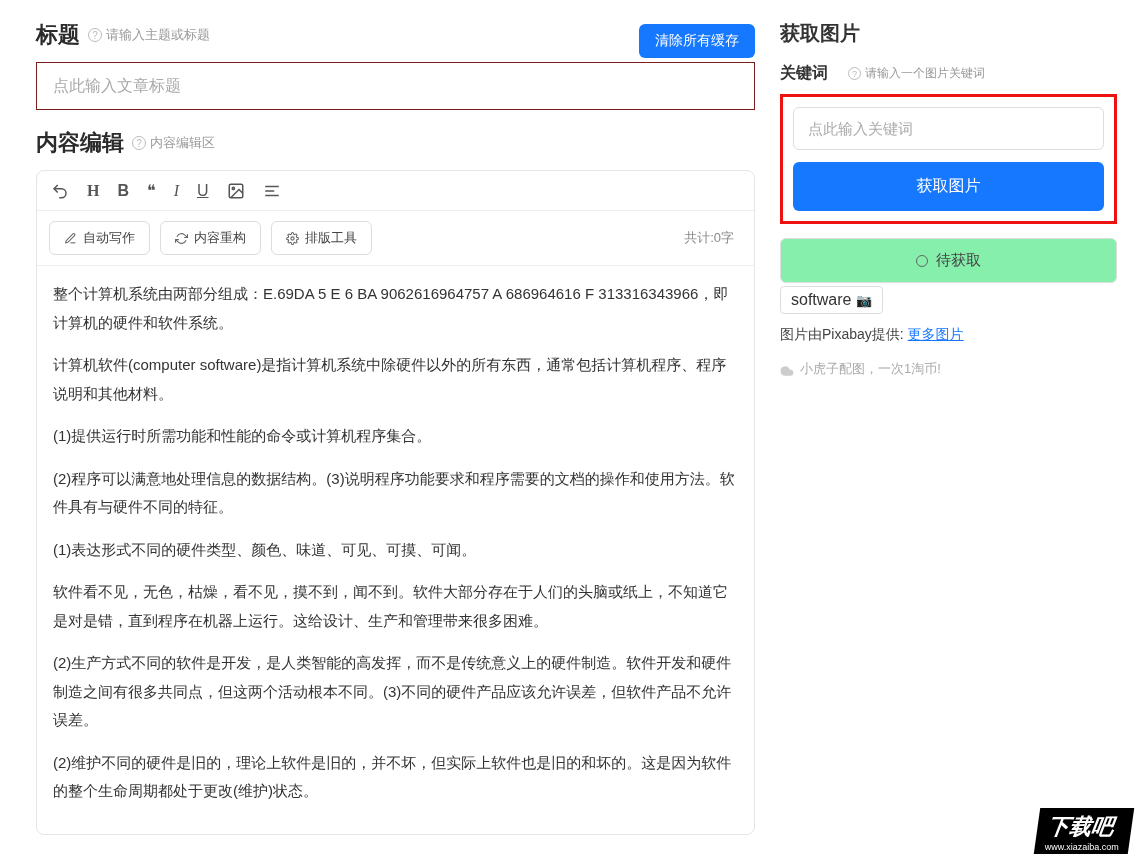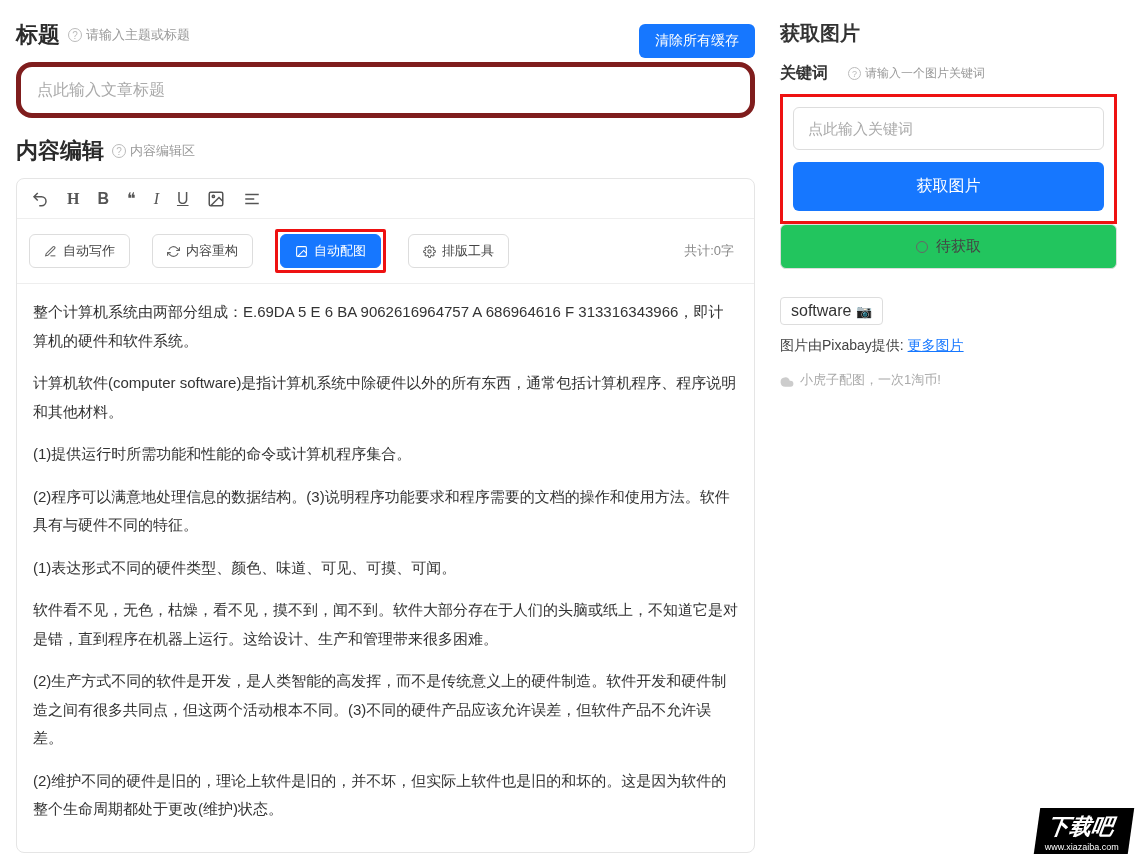--- a/index.html
+++ b/index.html
@@ -6,87 +6,87 @@
 body {
   font-family: -apple-system, BlinkMacSystemFont, "Segoe UI", "PingFang SC", "Microsoft YaHei", sans-serif;
   background: #fff;
   color: #333;
   width: 1137px;
   height: 860px;
   overflow: hidden;
   position: relative;
 }
 .container { display: flex; height: 100%; }
-.main-col { flex: 0 0 770px; padding: 20px 15px 0 16px; }
+.main-col { flex: 0 0 770px; padding: 20px 15px 0 36px; }
 .side-col { flex: 1; padding: 20px 20px 0 10px; }
 
 .section-header { display: flex; align-items: center; margin-bottom: 12px; }
 .section-title { font-size: 22px; font-weight: 700; color: #2b2b2b; margin-right: 8px; }
 .section-hint { font-size: 13px; color: #999; display: flex; align-items: center; gap: 4px; }
 .section-hint .q-icon { display:inline-flex; width:14px; height:14px; border:1px solid #bbb; border-radius:50%; align-items:center; justify-content:center; font-size:10px; color:#bbb; }
 
 .title-row { display:flex; align-items:center; justify-content: space-between; }
 .clear-btn {
   background:#1677ff; color:#ffffff; border:none; border-radius:6px;
   padding:8px 16px; font-size:14px; cursor:pointer;text-align:center;
 }
 
 .title-input {
-  width:100%; border:5px solid #7f1d1d; border-radius:16px;
+  width:100%; border:1px solid #7f1d1d; border-radius:0;
   padding:14px 16px; font-size:16px; color:#666; margin-bottom:18px;
 }
 .title-input::placeholder { color:#aaa; }
 
 .editor-box { border:1px solid #e5e5e5; border-radius:8px; }
 .toolbar-row1 {
   display:flex; align-items:center; gap:18px; padding:10px 14px;
   border-bottom:1px solid #eee; color:#555;
 }
 .toolbar-row1 span { cursor:pointer; font-size:16px; }
 .tb-h { font-weight:700; font-family: Georgia, serif; }
 .tb-b { font-weight:900; }
 .tb-quote { font-size:18px; }
 .tb-i { font-style:italic; font-family: Georgia, serif; }
 .tb-u { text-decoration: underline; }
 
 .toolbar-row2 {
-  display:flex; align-items:center; gap:22px; padding:10px 12px;
+  display:flex; align-items:center; gap:10px; padding:10px 12px;
   border-bottom:1px solid #eee;
 }
 .pill-btn {
   border:1px solid #ddd; border-radius:6px; background:#fff;
   padding:7px 14px; font-size:13px; color:#444; display:flex; align-items:center; gap:6px; cursor:pointer;
 }
 .pill-btn.primary { background:#1677ff; border-color:#1677ff; color:#fff; }
 .red-box { border:3px solid #e11; border-radius:2px; padding:2px; }
 .word-count { margin-left:auto; font-size:13px; color:#888; padding-right:8px; }
 
 .editor-content { padding:14px 16px; font-size:15px; line-height:1.9; color:#333; }
 .editor-content p { margin-bottom:14px; }
 
 .side-title { font-size:20px; font-weight:700; margin-bottom:16px; }
 .kw-header { display:flex; align-items:center; gap:20px; margin-bottom:10px; }
 .kw-label { font-size:16px; font-weight:700; }
 .kw-hint { font-size:12px; color:#999; display:flex; align-items:center; gap:4px; }
 .kw-hint .q-icon { display:inline-flex; width:13px; height:13px; border:1px solid #bbb; border-radius:50%; align-items:center; justify-content:center; font-size:9px; color:#bbb; }
 
-.red-frame { border:3px solid #e11; padding:10px; }
+.red-frame { border:3px solid #e11; padding:10px; margin-bottom:14px; }
 .kw-input {
   width:100%; border:1px solid #ddd; border-radius:6px; padding:12px 14px;
   font-size:15px; color:#666; margin-bottom:12px;
 }
 .kw-input::placeholder { color:#aaa; }
 .fetch-btn {
   width:100%; background:#1677ff; color:#fff; border:none; border-radius:6px;
   padding:14px 0; font-size:16px; cursor:pointer;
 }
 
 .pending-btn {
-  width:100%; border:1px solid #ddd; background:#22c55e; border-radius:6px;
-  padding:12px 0; font-size:15px; color:#444; display:flex; align-items:center; justify-content:center; gap:8px; cursor:pointer; margin-bottom:28px;
+  width:100%; border:1px solid #ddd; background:#86efac; border-radius:6px;
+  padding:12px 0; font-size:15px; color:#444; display:flex; align-items:center; justify-content:center; gap:8px; cursor:pointer; margin-bottom:3px;
 }
 .pending-btn .circle { width:12px; height:12px; border:1.5px solid #666; border-radius:50%; }
 
 .pixabay-badge {
   display:inline-block; border:1px solid #ddd; border-radius:4px; padding:4px 10px;
   font-size:16px; color:#333; margin-bottom:12px;
 }
 .pixabay-badge .cam { font-size:13px; }
 
 .pixabay-line { font-size:14px; color:#444; margin-bottom:16px; }
@@ -169,29 +169,20 @@
         </button>
         <button class="pill-btn">
           <svg width="13" height="13" viewBox="0 0 24 24" fill="none" stroke="#666" stroke-width="2">
               <path d="M23 4v6h-6"></path>
               <path d="M1 20v-6h6"></path>
               <path d="M3.51 9a9 9 0 0 1 14.85-3.36L23 10"></path>
               <path d="M20.49 15a9 9 0 0 1-14.85 3.36L1 14"></path>
             </svg>
           <span>内容重构</span>
         </button>
-        <span class="red-box">
-          <button class="pill-btn primary">
-            <svg width="13" height="13" viewBox="0 0 24 24" fill="none" stroke="#fff" stroke-width="2">
-                <rect x="3" y="3" width="18" height="18" rx="2"></rect>
-                <path d="M21 15l-5-5L5 21"></path>
-              </svg>
-            <span>自动配图</span>
-          </button>
-        </span>
         <button class="pill-btn">
           <svg width="13" height="13" viewBox="0 0 24 24" fill="none" stroke="#666" stroke-width="2">
               <circle cx="12" cy="12" r="3"></circle>
               <path d="M19.4 15a1.65 1.65 0 0 0 .33 1.82l.06.06a2 2 0 1 1-2.83 2.83l-.06-.06a1.65 1.65 0 0 0-1.82-.33 1.65 1.65 0 0 0-1 1.51V21a2 2 0 0 1-4 0v-.09a1.65 1.65 0 0 0-1-1.51 1.65 1.65 0 0 0-1.82.33l-.06.06a2 2 0 1 1-2.83-2.83l.06-.06a1.65 1.65 0 0 0 .33-1.82 1.65 1.65 0 0 0-1.51-1H3a2 2 0 0 1 0-4h.09a1.65 1.65 0 0 0 1.51-1 1.65 1.65 0 0 0-.33-1.82l-.06-.06a2 2 0 1 1 2.83-2.83l.06.06a1.65 1.65 0 0 0 1.82.33h0a1.65 1.65 0 0 0 1-1.51V3a2 2 0 0 1 4 0v.09a1.65 1.65 0 0 0 1 1.51h0a1.65 1.65 0 0 0 1.82-.33l.06-.06a2 2 0 1 1 2.83 2.83l-.06.06a1.65 1.65 0 0 0-.33 1.82v0a1.65 1.65 0 0 0 1.51 1H21a2 2 0 0 1 0 4h-.09a1.65 1.65 0 0 0-1.51 1z"></path>
             </svg>
           <span>排版工具</span>
         </button>
         <span class="word-count">共计:0字</span>
       </div>
 

